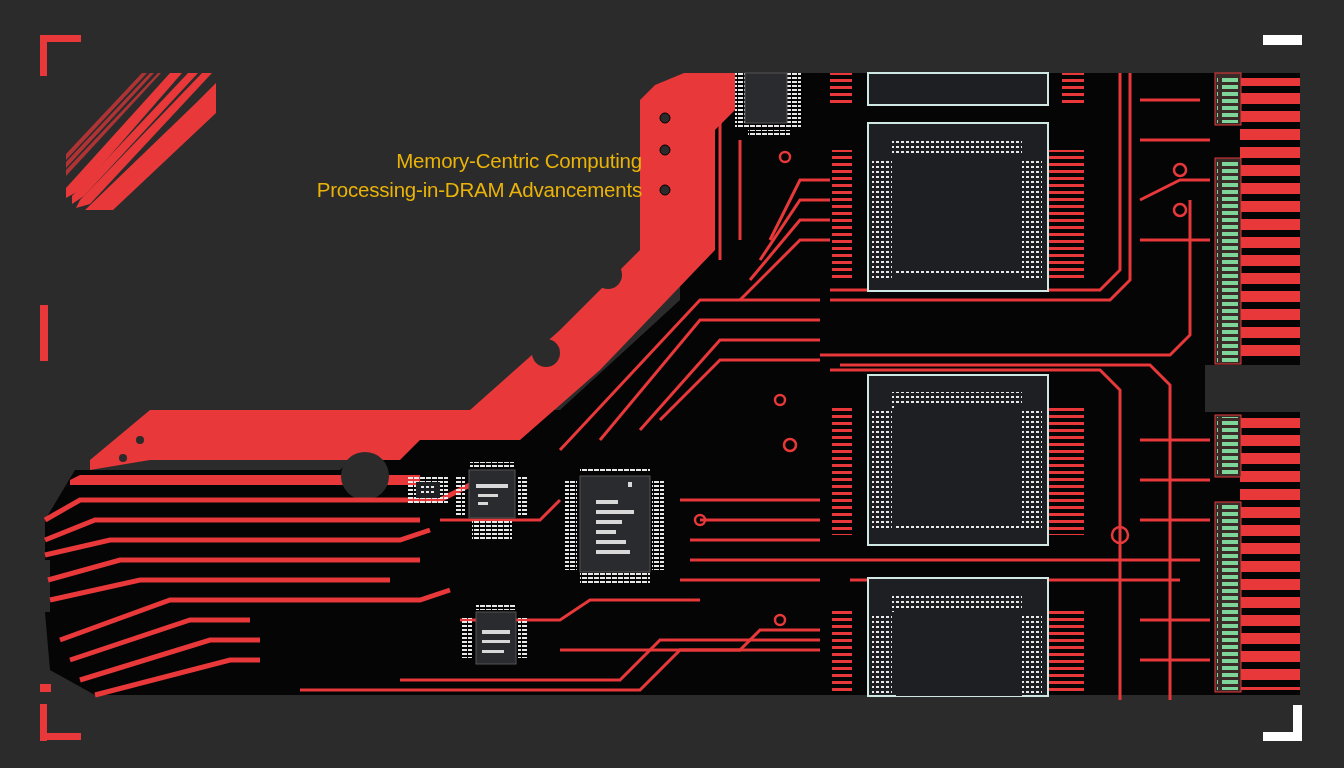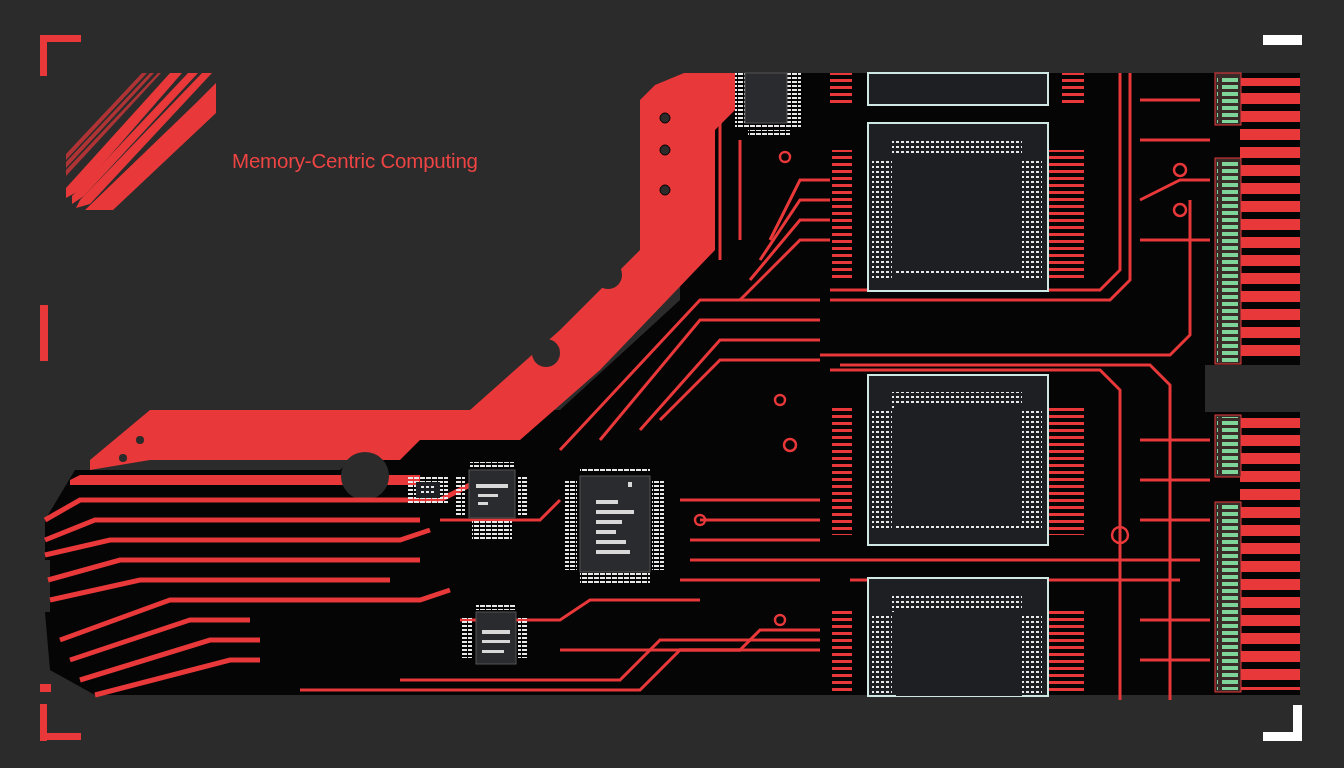--- a/index.html
+++ b/index.html
@@ -1,17 +1,17 @@
 <!DOCTYPE html>
 <html><head>
 <meta charset="utf-8">
 <style>
   html,body{margin:0;padding:0;}
   body{width:1344px;height:768px;overflow:hidden;background:#2b2b2b;position:relative;font-family:"Liberation Sans",sans-serif;}
-  .title{position:absolute;left:232px;top:146px;width:410px;text-align:left;color:#ef4444;font-size:20.5px;line-height:29px;letter-spacing:-0.2px;}
+  .title{position:absolute;left:232px;top:146px;width:410px;text-align:right;color:#eab308;font-size:20.5px;line-height:29px;letter-spacing:-0.2px;}
   .title div{white-space:nowrap;}
   svg{position:absolute;left:0;top:0;}
 </style>
 </head>
 <body>
 
 <svg width="1344" height="768" viewBox="0 0 1344 768">
   <defs>
     <pattern id="pins" width="5" height="5" patternUnits="userSpaceOnUse">
       <rect x="1" y="1" width="3" height="2" fill="#e9e9e9"></rect>
@@ -228,13 +228,14 @@
     <g>
       <rect x="735" y="73" width="66" height="55" fill="url(#pinsV)"></rect>
       <rect x="745" y="73" width="42" height="50" fill="#2a2b2e" stroke="#555" stroke-width="1"></rect>
       <rect x="748" y="130" width="42" height="5" fill="url(#pinsV)"></rect>
     </g>
   </g>
 </svg>
 
 <div class="title">
   <div>Memory-Centric Computing</div>
+  <div>Processing-in-DRAM  Advancements</div>
 </div>
 
 </body></html>

